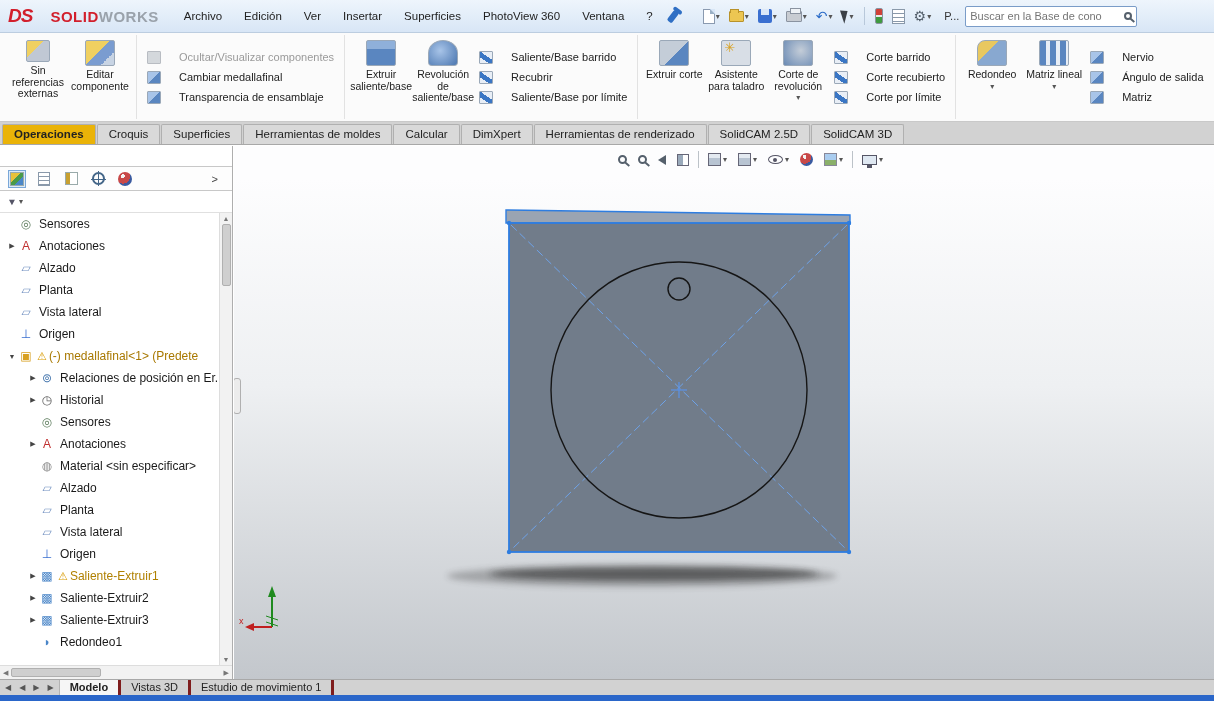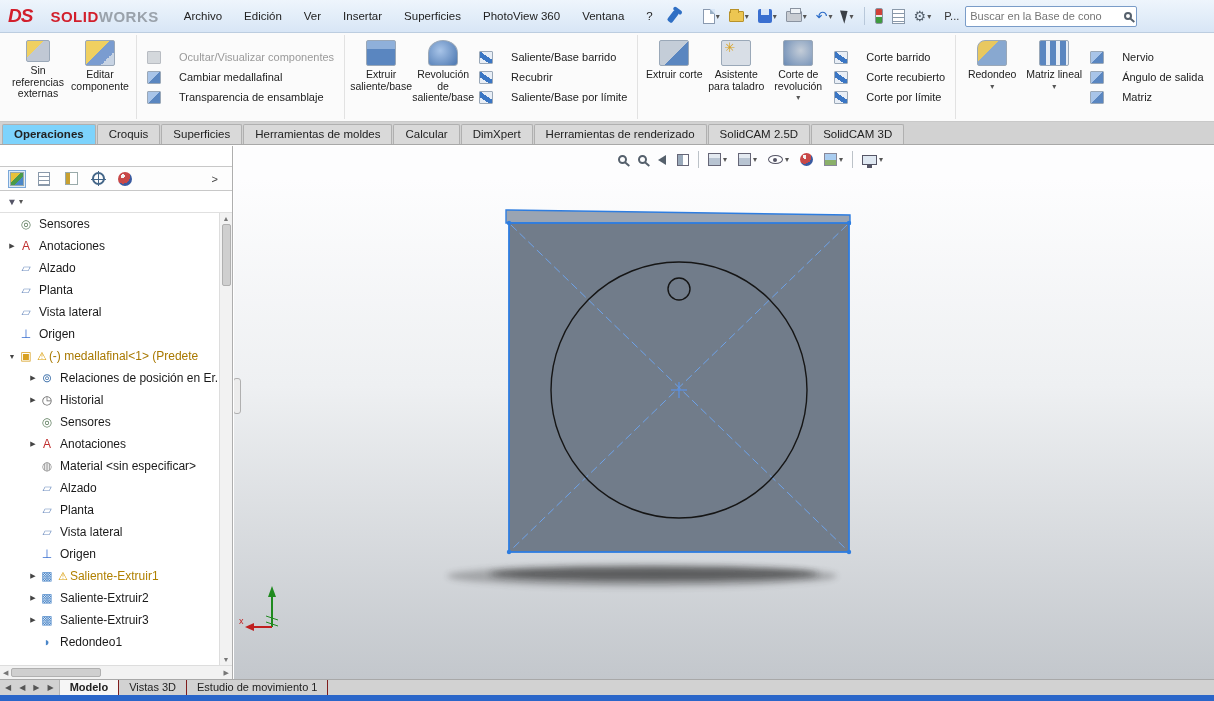--- a/index.html
+++ b/index.html
@@ -77,21 +77,21 @@
     background:linear-gradient(135deg,#a8c4e8 0 50%, #5a86c0 50% 100%); flex:0 0 auto;}
   .sicon.gray { background:#d4d8dc; border-color:#b8bcc2; }
   .sicon.swoop { background:linear-gradient(35deg,#e8eef6 0 30%, #3a76c4 30% 60%, #e8eef6 60%); }
   .ribbon-overflow { width:9px; border-left:1px solid #ddd; background:#f1f1f1; }
 
   
   .cmdtabs { position:absolute; top:122px; left:0; right:0; height:23px; background:#d2d2d2;
     border-bottom:1px solid #a8a8a8; display:flex; align-items:flex-end; padding-left:2px; font-size:11.5px; }
   .ctab { padding:3px 11px 4px 11px; border:1px solid #b0b0b0; border-bottom:none; background:#d9d9d9;
     margin-right:1px; color:#222; border-radius:2px 2px 0 0; }
-  .ctab.active { background:#7dd3fc; font-weight:bold;text-align:center; }
+  .ctab.active { background:#eab308; font-weight:bold;text-align:center; }
 
   
   .panel { position:absolute; top:146px; left:0; width:233px; bottom:22px; background:#fff;
     border-right:1px solid #aeaeae; display:flex; flex-direction:column; }
   .panel-spacer { height:20px; }
   .ptabs { height:25px; border-top:1px solid #c8c8c8; border-bottom:1px solid #c8c8c8;
     display:flex; align-items:center; gap:9px; padding:0 8px; background:#fdfdfd; }
   .ptab { width:18px; height:18px; display:flex; align-items:center; justify-content:center; }
   .ptab.sel { background:#dceaf8; border:1px solid #7aa7d8; }
   .pt1 { width:14px; height:14px; background:linear-gradient(135deg,#e8c23a 0 40%, #4a9a4a 40% 65%, #4a86c8 65%); border:1px solid #9aa; }
@@ -147,21 +147,21 @@
   .h-monitor { width:15px; height:10px; border:1.5px solid #556; background:#dfe8f2; position:relative; }
   .h-monitor::after { content:""; position:absolute; left:4px; bottom:-4px; width:5px; height:3px; background:#556; }
   .hsep { width:1px; height:17px; background:#bcc2c8; }
   .splitter { position:absolute; top:232px; left:-1px; width:8px; height:36px; background:#ececec;
     border:1px solid #b0b0b0; border-radius:3px; }
 
   .btabs { position:absolute; left:0; right:0; bottom:6px; height:16px; background:#d2d2d2;
     border-top:1px solid #a8a8a8; display:flex; align-items:center; font-size:11px; color:#222; }
   .bnav { display:flex; align-items:center; padding:0 3px; gap:4px; }
   .bnav span { font-size:8px; color:#555; padding:0 2px; }
-  .btab { padding:1px 10px 2px 10px; border-right:1px solid #7f1d1d; height:100%; display:flex; align-items:center; }
+  .btab { padding:1px 10px 2px 10px; border-right:3px solid #7f1d1d; height:100%; display:flex; align-items:center; }
   .btab.active { background:#f6f6f6; font-weight:bold; border-left:1px solid #b4b4b4; }
   .taskbar { position:absolute; left:0; right:0; bottom:0; height:6px; background:#2a66c9; }
 </style>
 </head>
 <body>
 
 <div id="app">
 
   <div class="titlebar">
     <div class="logo">

